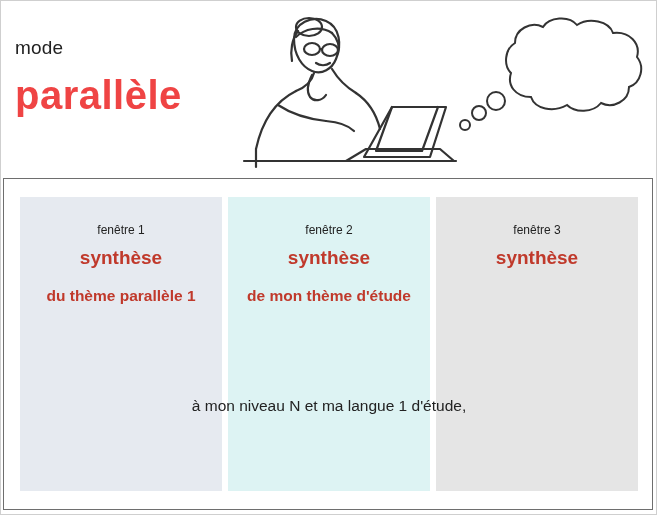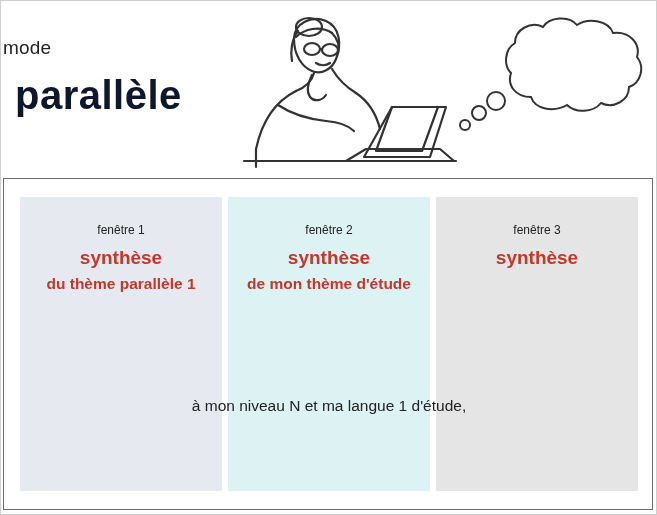--- a/index.html
+++ b/index.html
@@ -23,33 +23,33 @@
 
   
   .header {
     position: absolute;
     left: 0; top: 0;
     width: 657px;
     height: 175px;
   }
   .mode-label {
     position: absolute;
-    left: 2px;
+    left: 14px;
     top: 36px;
     font-size: 19px;
     color: #222222;
     letter-spacing: 0.2px;
   }
   .mode-title {
     position: absolute;
     left: 14px;
     top: 72px;
     font-size: 40px;
     font-weight: bold;
-    color: #0f172a;
+    color: #ef4444;
     letter-spacing: 0.5px;
   }
 
   
   .bubble {
     position: absolute;
     left: 452px;
     top: 12px;
     width: 195px;
     height: 110px;
@@ -110,21 +110,21 @@
 
   .col-header {
     font-size: 12px;
     color: #222222;
     margin-bottom: 10px;
   }
   .col-synth {
     font-size: 19px;
     font-weight: bold;
     color: #c0392b;
-    margin-bottom: 4px;
+    margin-bottom: 16px;
   }
   .col-sub {
     font-size: 15.5px;
     font-weight: bold;
     color: #c0392b;
     line-height: 22px;
     padding: 0 8px;
   }
 
   

